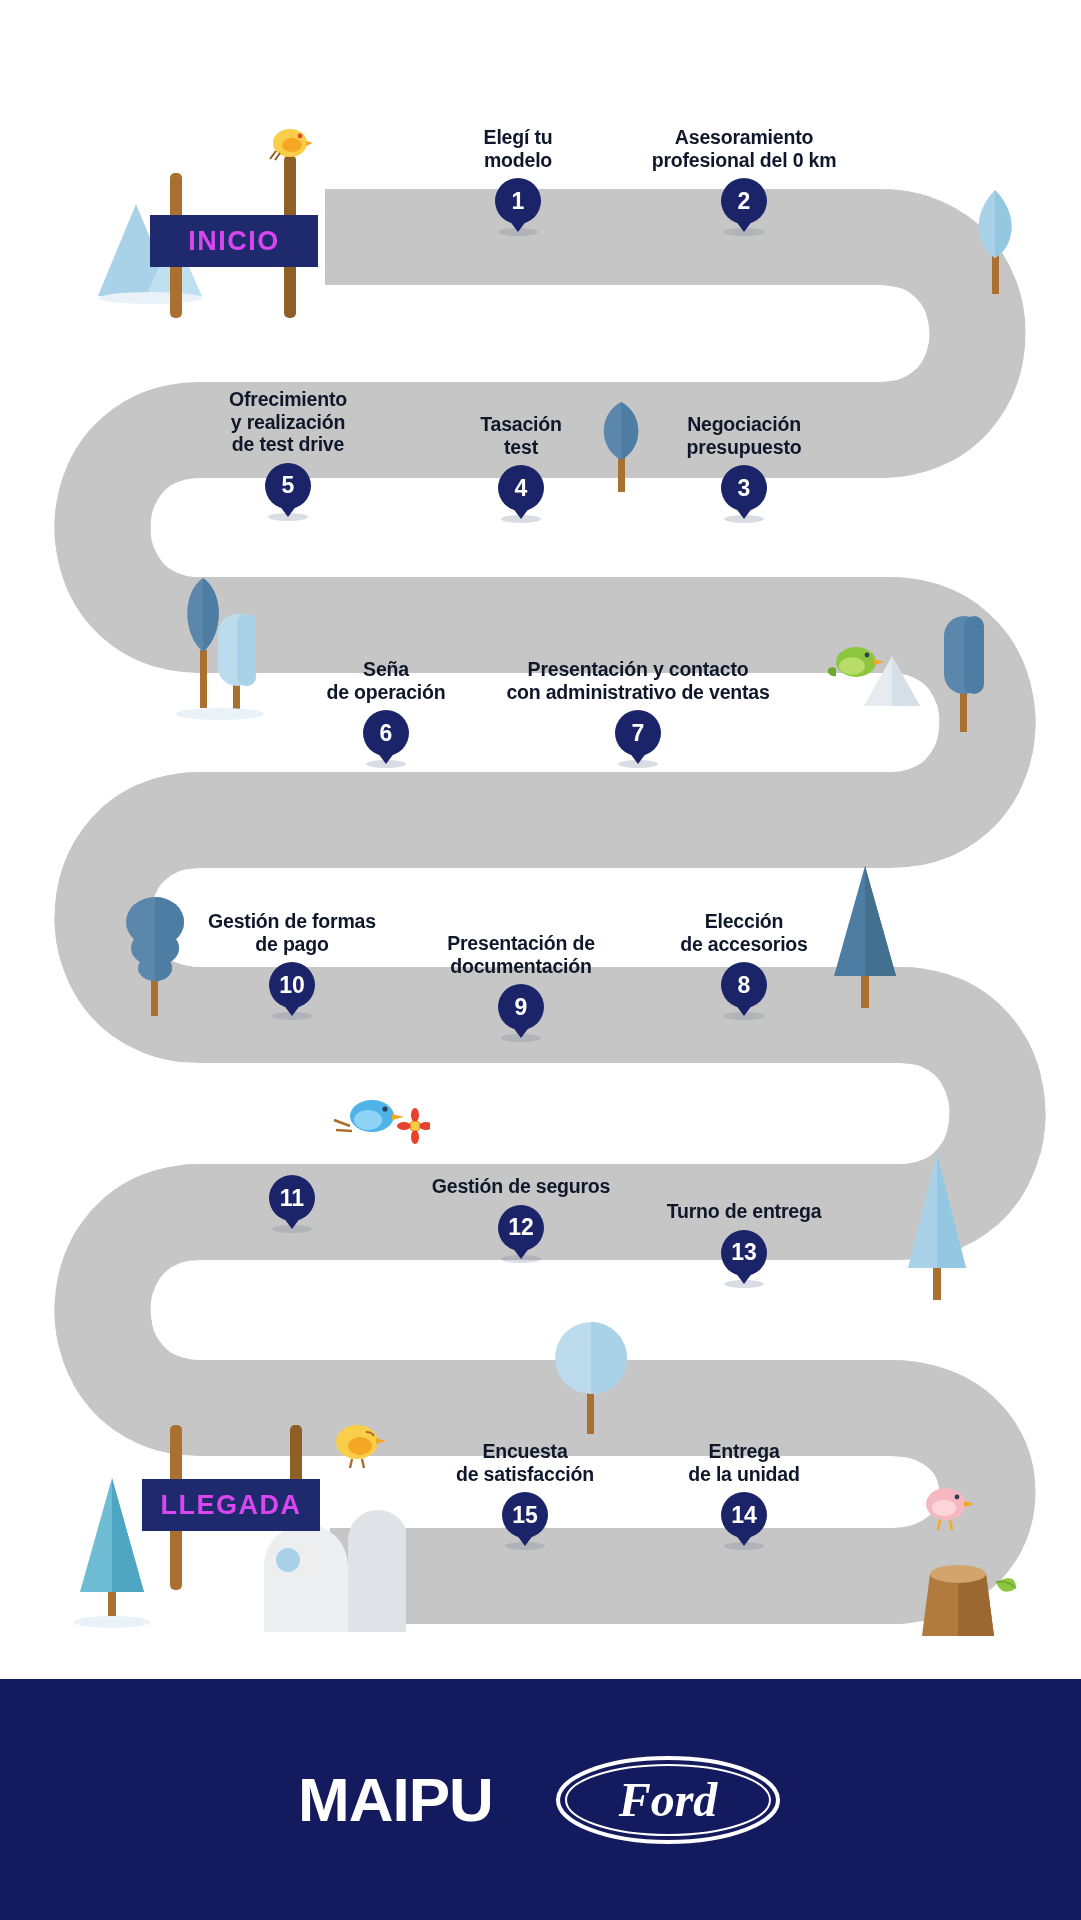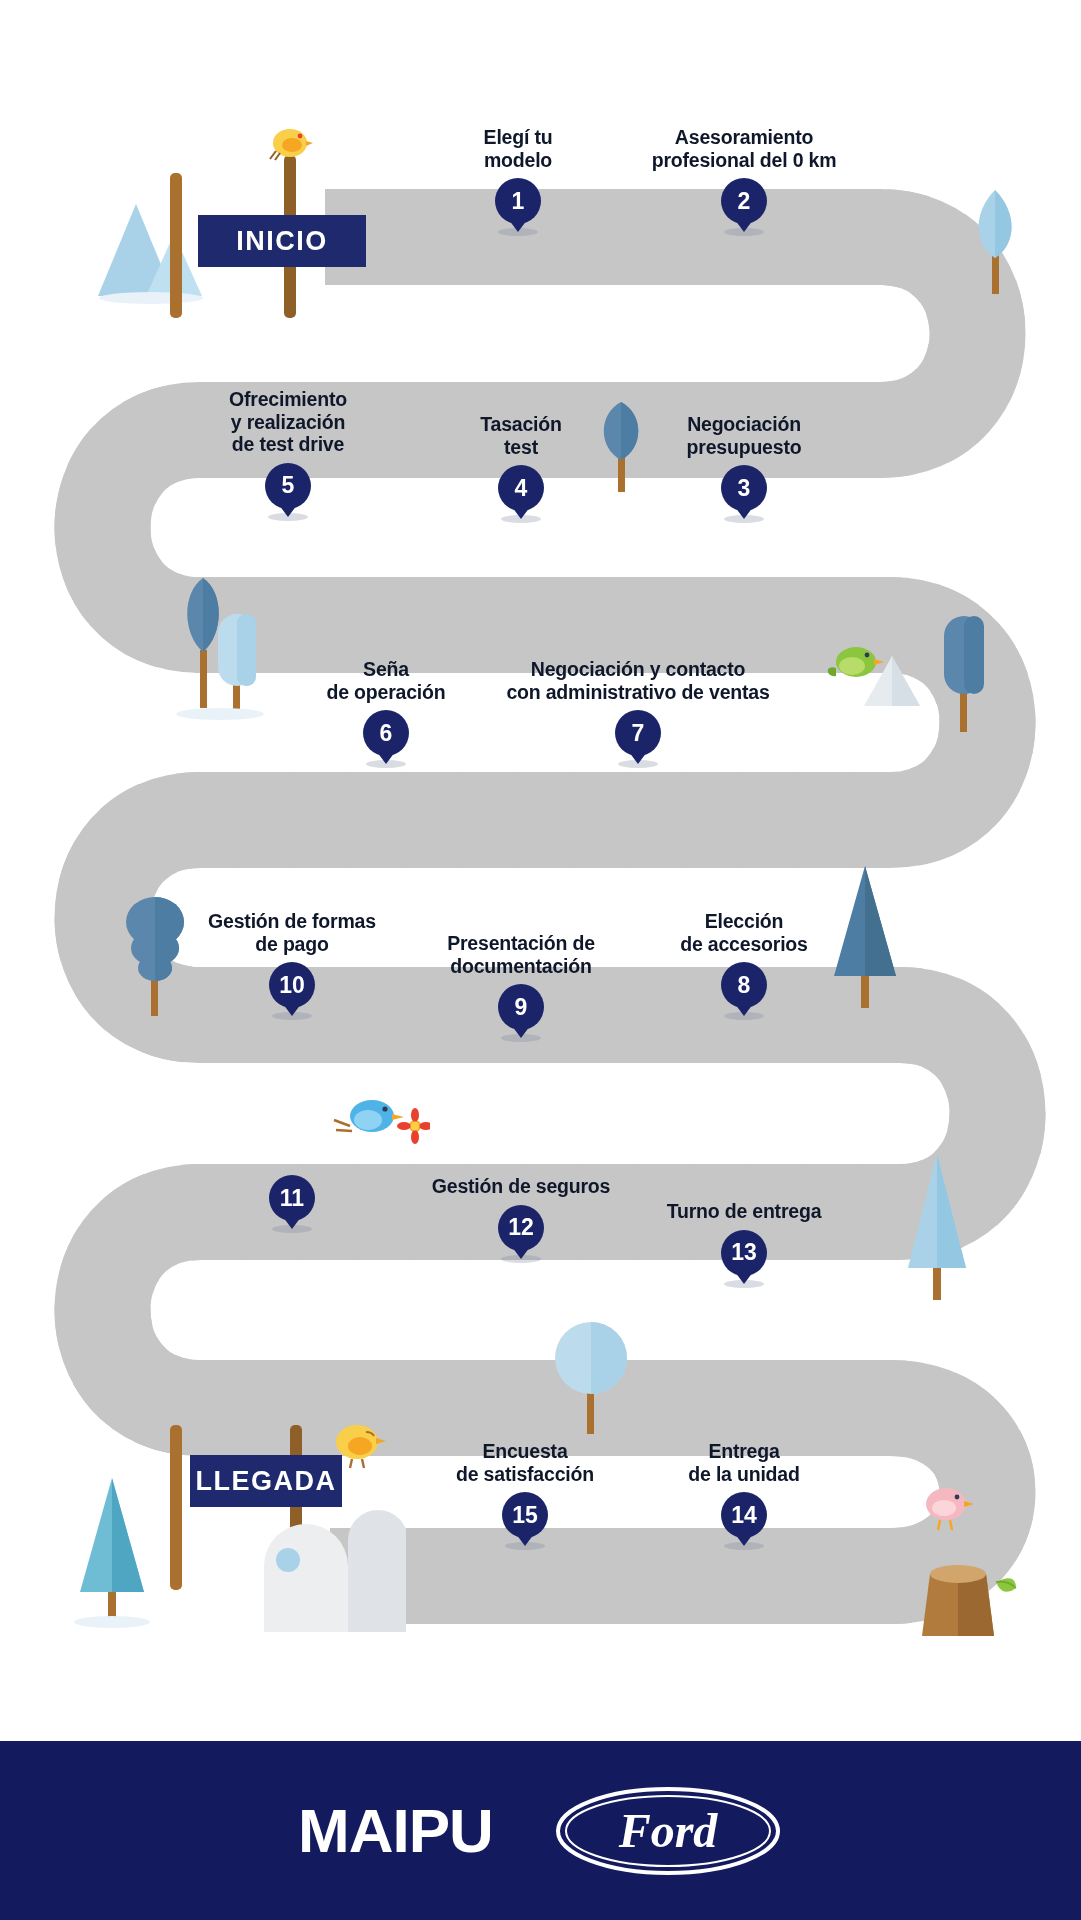--- a/index.html
+++ b/index.html
@@ -70,37 +70,36 @@
   .sign { position: absolute; }
   .sign-post {
     position: absolute; width: 12px;
     background: #a9702f;
     border-radius: 5px;
   }
   .sign-post.dark { background: #8f5f28; }
   .sign-plate {
     position: absolute;
     background: #1f2a6e;
-    color: #ffffff;
+    color: #d946ef;
     font-size: 27px;
     font-weight: bold;
     letter-spacing: 1.5px;
     display: flex; align-items: center; justify-content: center;
     z-index: 3;
-    margin-left: 48px;
   }
 
   
   .deco { position: absolute; }
 
   
   #footer {
     position: absolute;
     left: 0; bottom: 0;
-    width: 1081px; height: 179px;
+    width: 1081px; height: 241px;
     background: #141a5e;
     display: flex;
     align-items: center;
     justify-content: center;
     gap: 60px;
   }
   #maipu-word {
     color: #ffffff;
     font-size: 62px;
     font-weight: bold;
@@ -239,21 +238,21 @@
 
   <svg class="deco" style="left:548px; top:1318px;" width="86" height="118" viewBox="0 0 86 118">
     <rect x="39" y="70" width="7" height="46" fill="#a9702f"></rect>
     <circle cx="43" cy="40" r="36" fill="#bcdcee"></circle>
     <path d="M43 4 a36 36 0 0 1 0 72 Z" fill="#a9d2e8"></path>
   </svg>
 
   <div class="sign" style="left:150px; top:1425px;">
     <div class="sign-post" style="left:20px; top:0px; height:165px;"></div>
     <div class="sign-post dark" style="left:140px; top:0px; height:165px;"></div>
-    <div class="sign-plate" style="left:-8px; top:30px; width:152px; height:52px;">
+    <div class="sign-plate" style="left:-8px; top:54px; width:178px; height:52px;">
       <span>LLEGADA</span>
     </div>
   </div>
 
   <svg class="deco" style="left:68px; top:1470px;" width="88" height="160" viewBox="0 0 88 160">
     <rect x="40" y="116" width="8" height="34" fill="#a9702f"></rect>
     <polygon points="44,8 76,122 12,122" fill="#6fbdd4"></polygon>
     <polygon points="44,8 76,122 44,122" fill="#4fa6c2"></polygon>
     <ellipse cx="44" cy="152" rx="38" ry="6" fill="#e8f2f8"></ellipse>
   </svg>
@@ -335,21 +334,21 @@
   <div class="step" style="left:386px; top:658px;">
     <div class="step-label">Seña
 de operación</div>
     <div class="pin-wrap">
       <div class="pin-shadow"></div>
       <div class="pin">6</div>
     </div>
   </div>
 
   <div class="step" style="left:638px; top:658px; width:420px;">
-    <div class="step-label">Negociación y contacto
+    <div class="step-label">Presentación y contacto
 con administrativo de ventas</div>
     <div class="pin-wrap">
       <div class="pin-shadow"></div>
       <div class="pin">7</div>
     </div>
   </div>
 
   <div class="step wide" style="left:292px; top:910px;">
     <div class="step-label">Gestión de formas
 de pago</div>

